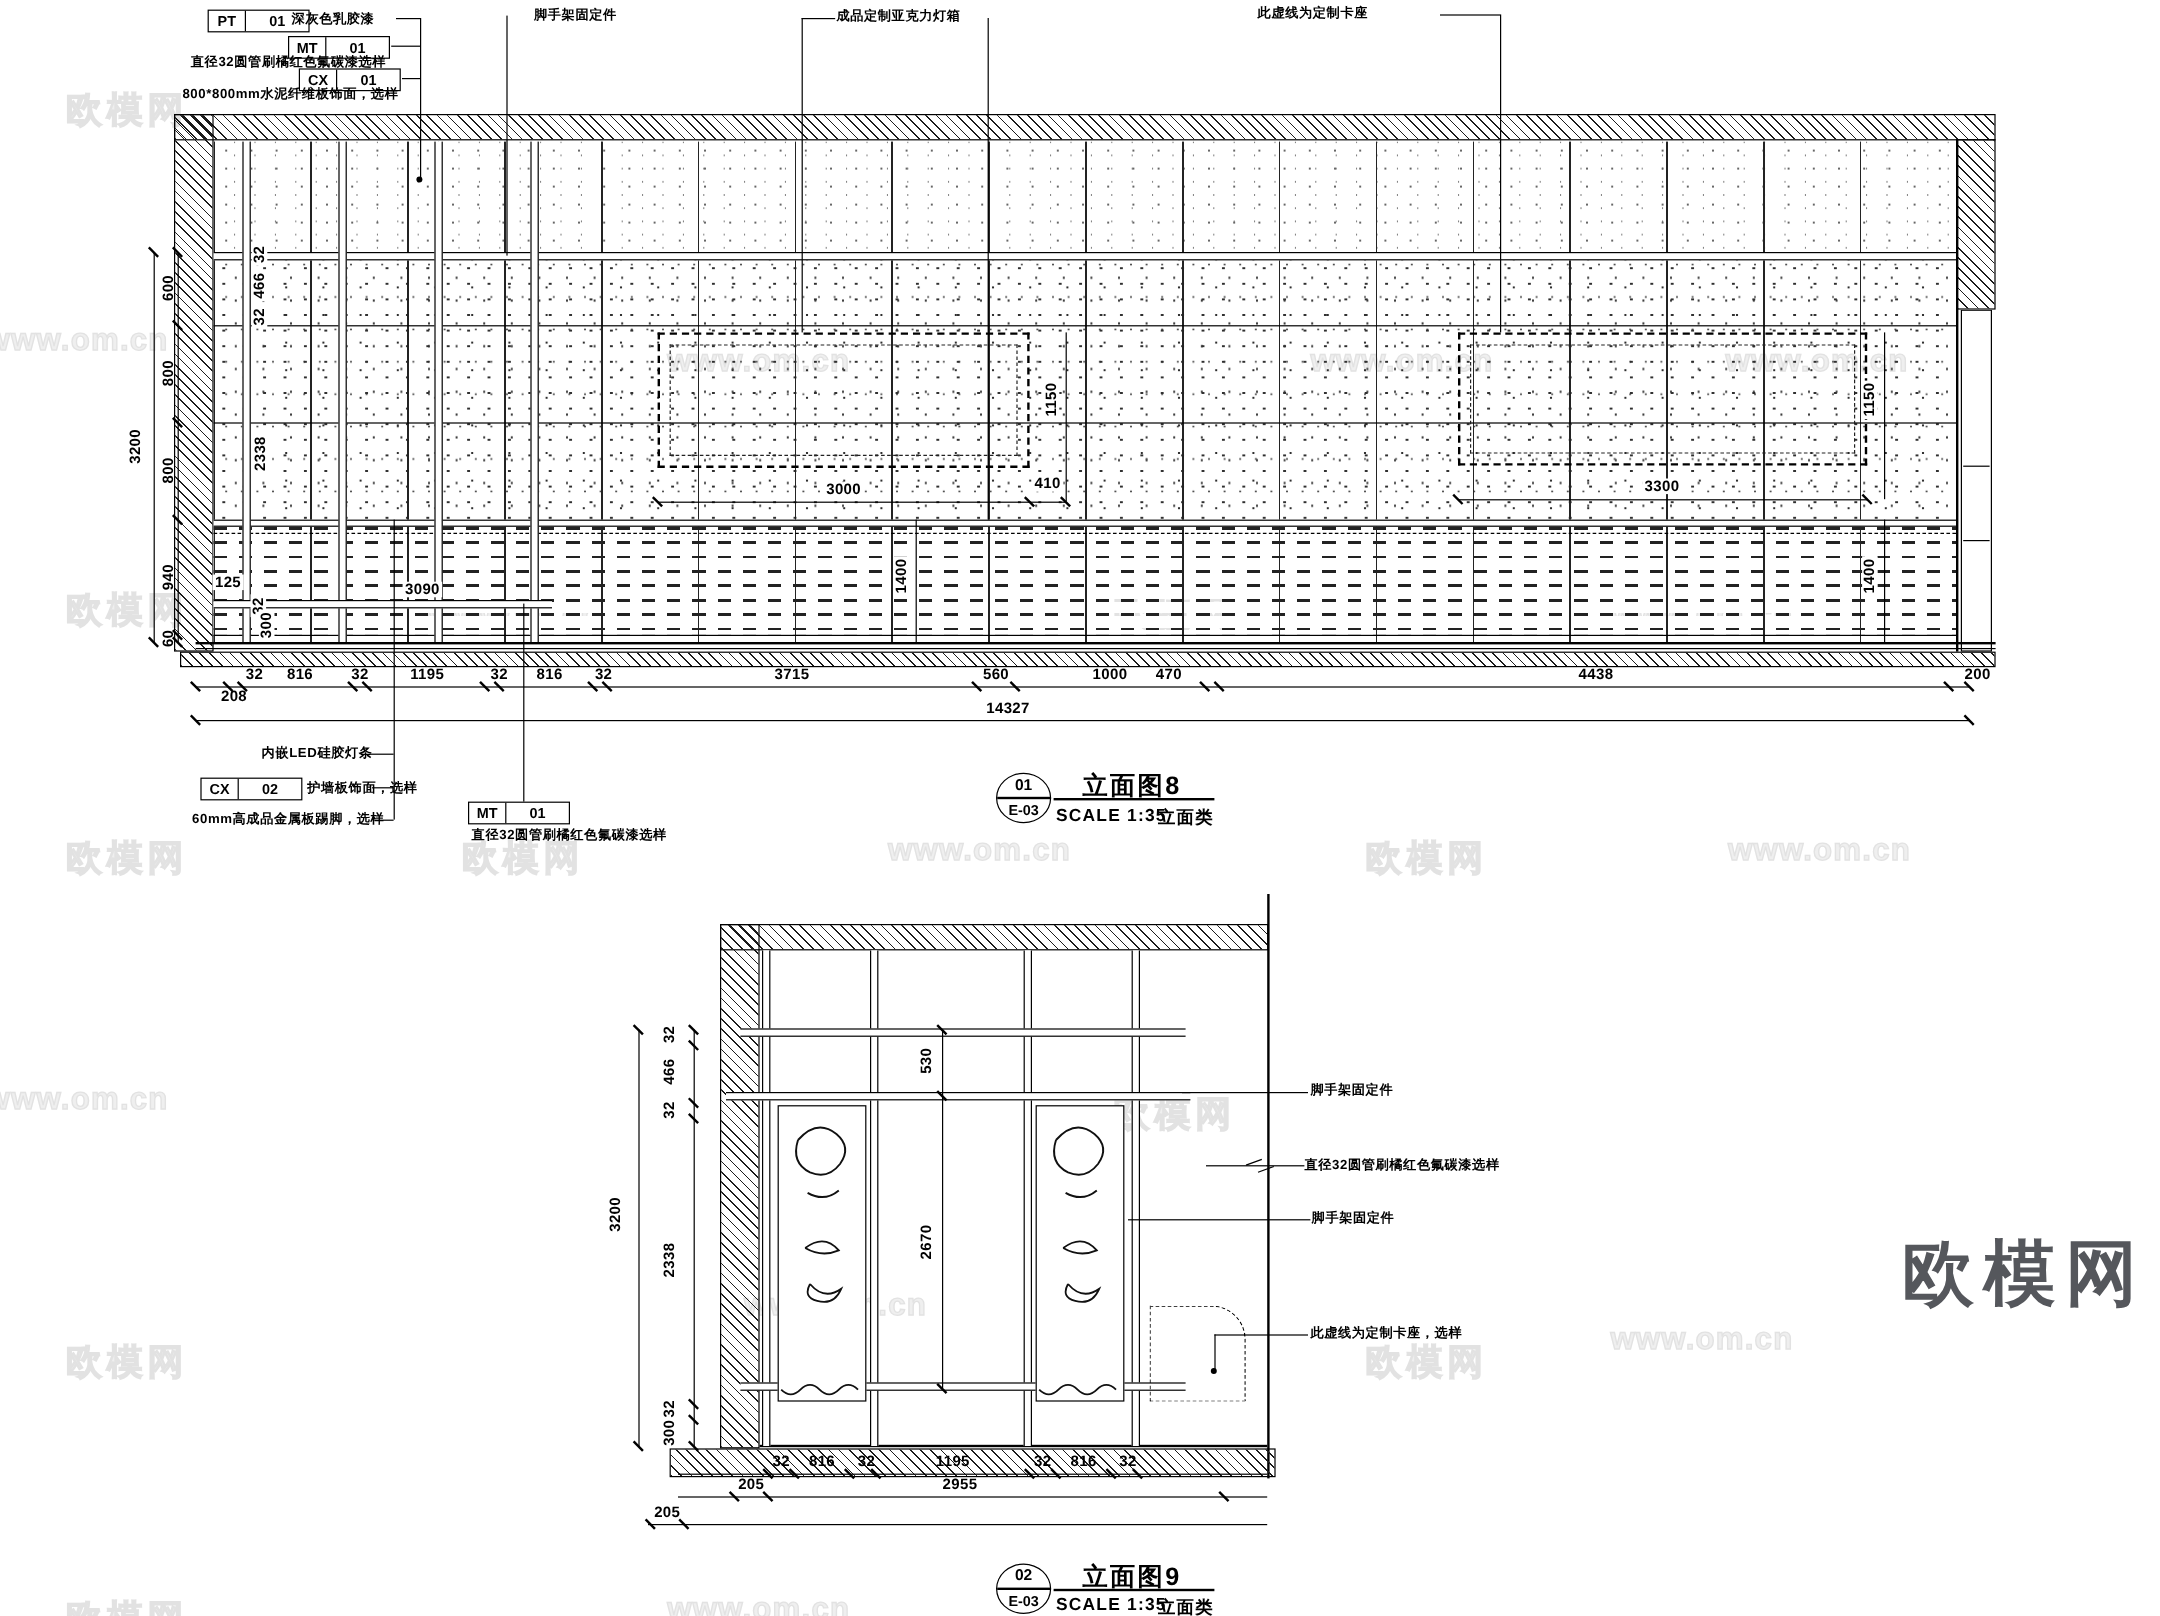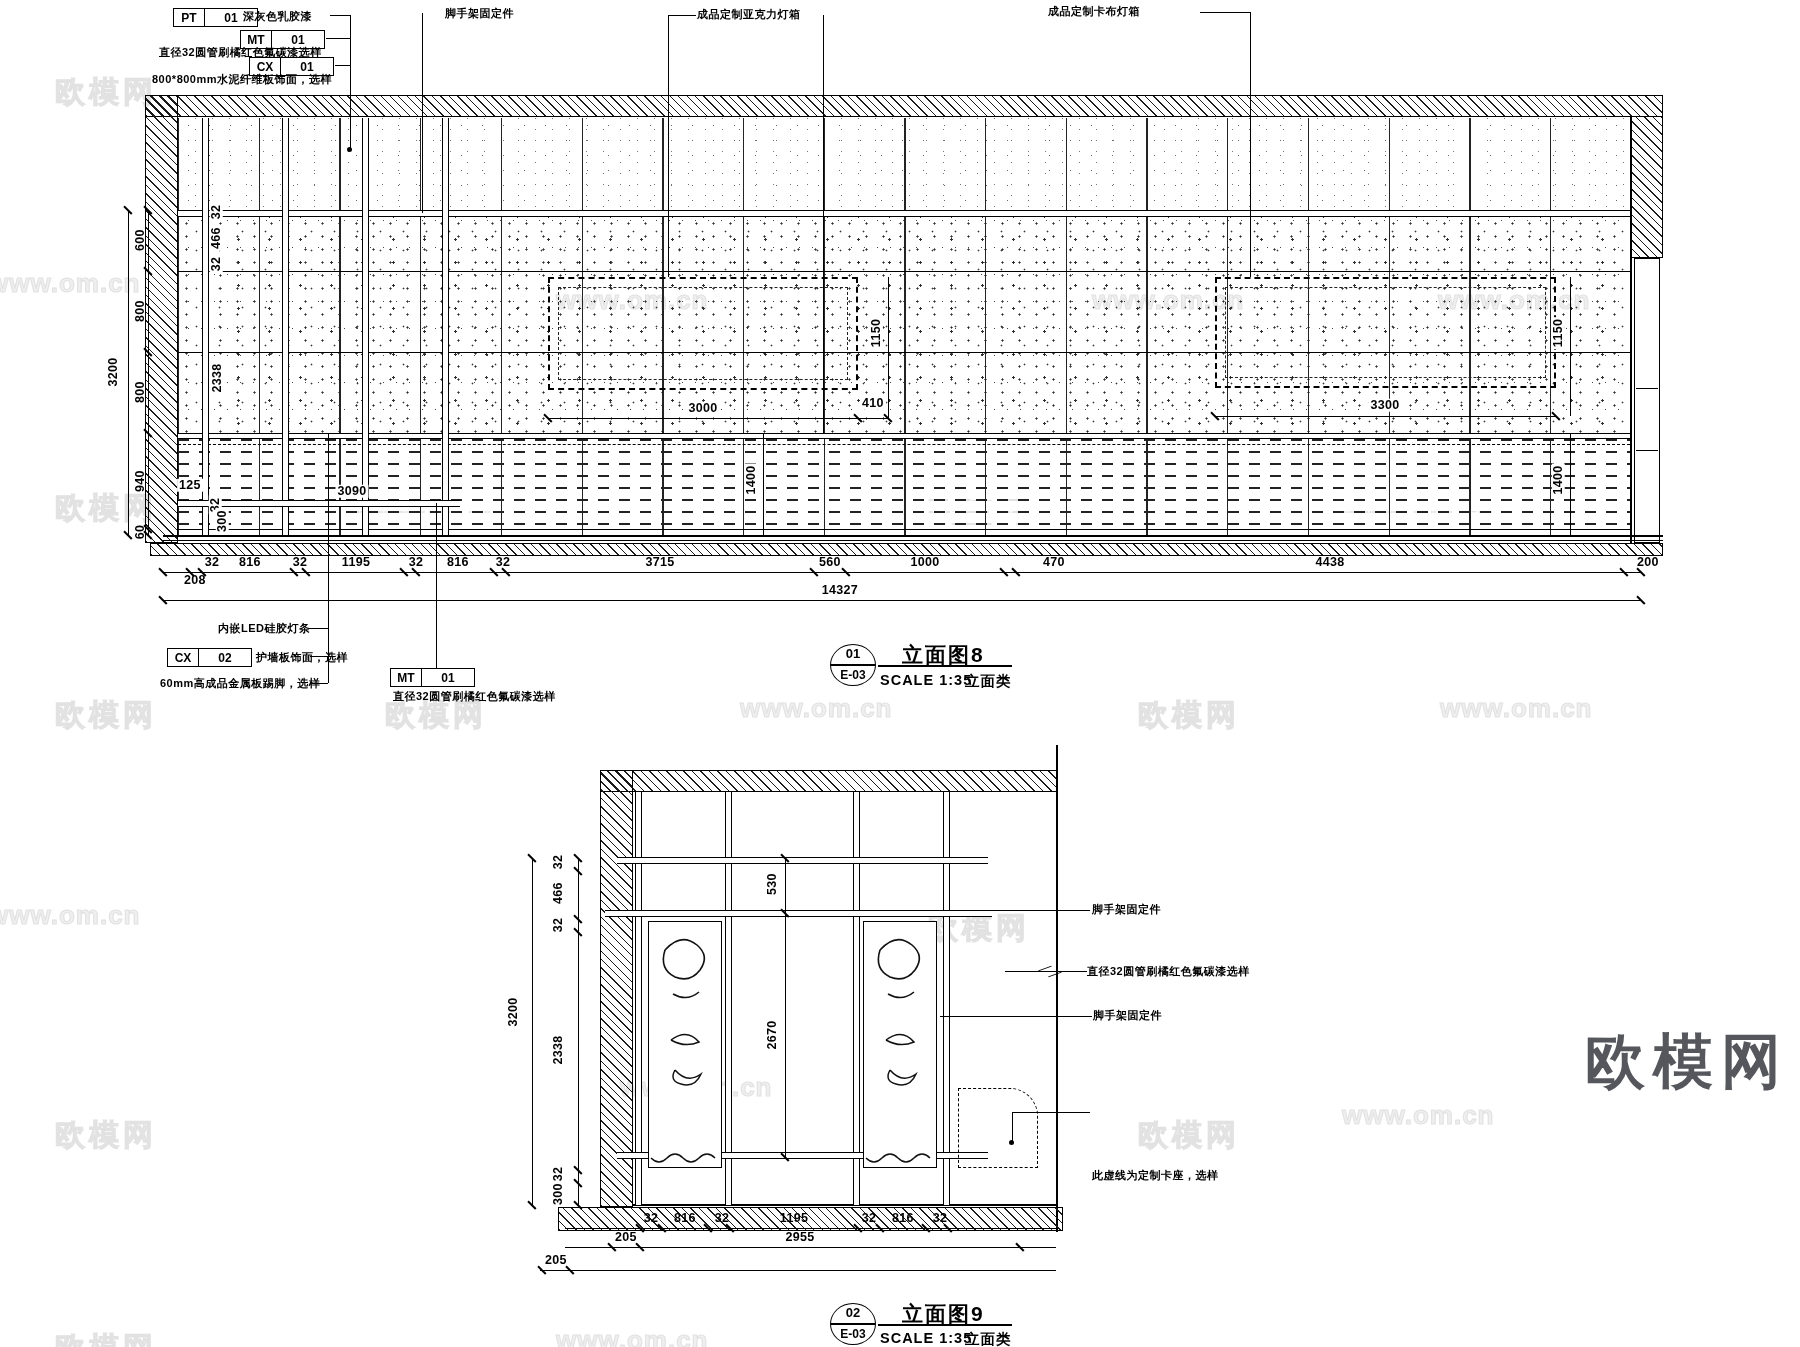--- a/index.html
+++ b/index.html
@@ -180,21 +180,21 @@
   <span class="hdim" style="left:212px;top:562px">32</span>
   <span class="hdim" style="left:250px;top:562px">816</span>
   <span class="hdim" style="left:300px;top:562px">32</span>
   <span class="hdim" style="left:356px;top:562px">1195</span>
   <span class="hdim" style="left:416px;top:562px">32</span>
   <span class="hdim" style="left:458px;top:562px">816</span>
   <span class="hdim" style="left:503px;top:562px">32</span>
   <span class="hdim" style="left:660px;top:562px">3715</span>
   <span class="hdim" style="left:830px;top:562px">560</span>
   <span class="hdim" style="left:925px;top:562px">1000</span>
-  <span class="hdim" style="left:1054px;top:562px">470</span>
+  <span class="hdim" style="left:974px;top:562px">470</span>
   <span class="hdim" style="left:1330px;top:562px">4438</span>
   <span class="hdim" style="left:1648px;top:562px">200</span>
   <div class="ln" style="left:163px;top:600px;width:1478px;height:1.3px"></div>
   <span class="tick" style="left:163px;top:600px"></span>
   <span class="tick" style="left:1641px;top:600px"></span>
   <span class="hdim" style="left:840px;top:590px">14327</span>
 
   <div class="tag" style="left:173px;top:8px">
     <span class="c1">PT</span>
     <span class="c2">01</span>
@@ -217,21 +217,21 @@
   <span class="dot" style="left:347px;top:147px"></span>
 
   <span class="callout" style="left:445px;top:7px">脚手架固定件</span>
   <div class="ln" style="left:422px;top:13px;width:1.3px;height:200px"></div>
 
   <span class="callout" style="left:697px;top:8px">成品定制亚克力灯箱</span>
   <div class="ln" style="left:668px;top:15px;width:28px;height:1.3px"></div>
   <div class="ln" style="left:668px;top:15px;width:1.3px;height:262px"></div>
   <div class="ln" style="left:823px;top:15px;width:1.3px;height:418px"></div>
 
-  <span class="callout" style="left:1048px;top:5px">成品定制卡布灯箱</span>
+  <span class="callout" style="left:1048px;top:5px">此虚线为定制卡座</span>
   <div class="ln" style="left:1200px;top:12px;width:50px;height:1.3px"></div>
   <div class="ln" style="left:1250px;top:12px;width:1.3px;height:265px"></div>
 
   <span class="callout" style="left:218px;top:622px">内嵌LED硅胶灯条</span>
   <div class="ln" style="left:308px;top:628px;width:20px;height:1.3px"></div>
   <div class="tag" style="left:167px;top:648px">
     <span class="c1">CX</span>
     <span class="c2">02</span>
   </div>
   <span class="callout" style="left:256px;top:651px">护墙板饰面，选样</span>
@@ -341,21 +341,21 @@
   <span class="hdim" style="left:556px;top:1260px">205</span>
 
   <span class="callout" style="left:1092px;top:903px">脚手架固定件</span>
   <div class="ln" style="left:985px;top:910px;width:105px;height:1.3px"></div>
   <span class="callout" style="left:1087px;top:965px">直径32圆管刷橘红色氟碳漆选样</span>
   <div class="ln" style="left:1005px;top:971px;width:82px;height:1.3px"></div>
   <div class="ln" style="left:1038px;top:968px;width:14px;height:1.3px;transform:rotate(-20deg)"></div>
   <div class="ln" style="left:1048px;top:974px;width:14px;height:1.3px;transform:rotate(-20deg)"></div>
   <span class="callout" style="left:1093px;top:1009px">脚手架固定件</span>
   <div class="ln" style="left:940px;top:1016px;width:152px;height:1.3px"></div>
-  <span class="callout" style="left:1092px;top:1169px">此虚线为定制卡座，选样</span>
+  <span class="callout" style="left:1092px;top:1105px">此虚线为定制卡座，选样</span>
   <div class="ln" style="left:1012px;top:1112px;width:78px;height:1.3px"></div>
   <div class="ln" style="left:1012px;top:1112px;width:1.3px;height:30px"></div>
   <span class="dot" style="left:1009px;top:1140px"></span>
 
   <div class="tcircle" style="left:830px;top:1303px">
     <span class="tnum">02</span>
     <span class="tdiv"></span>
     <span class="tsheet">E-03</span>
   </div>
   <span class="tname" style="left:902px;top:1300px">立面图9</span>

